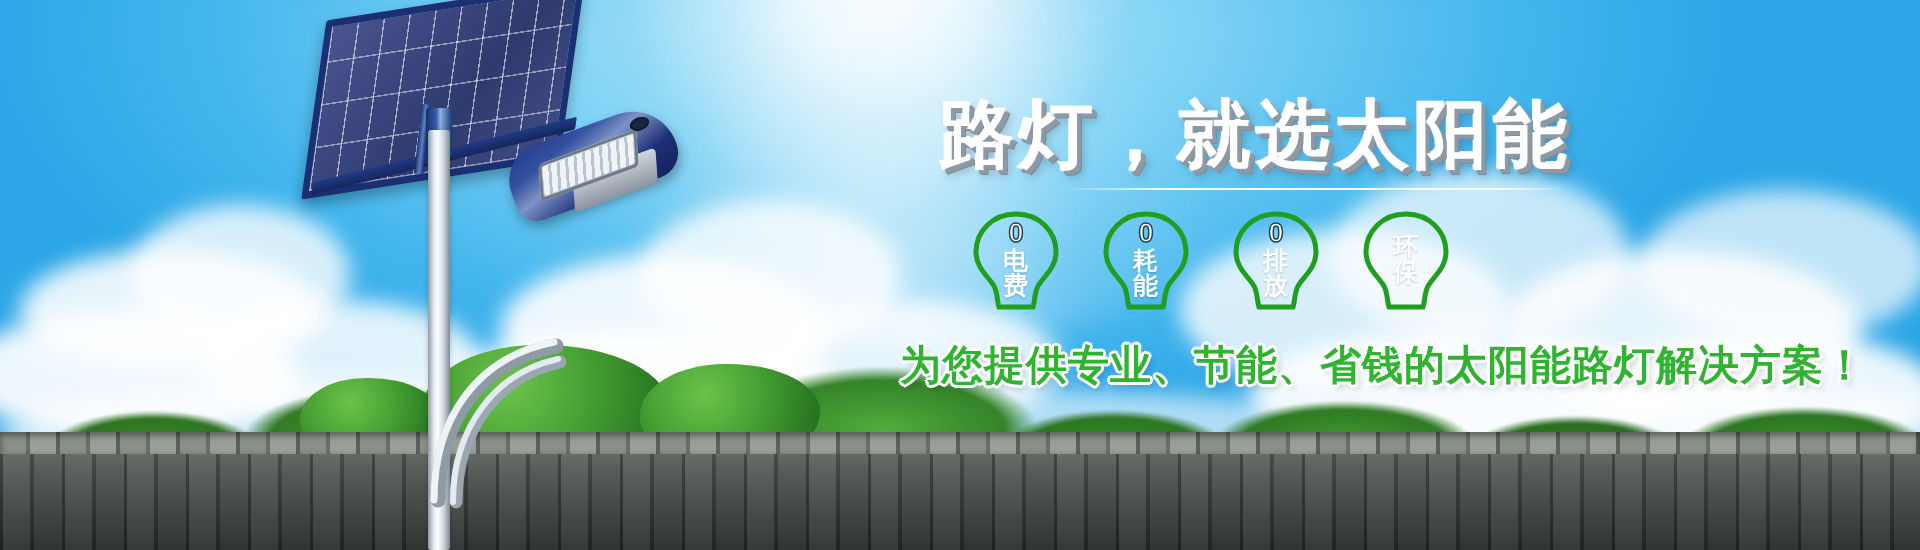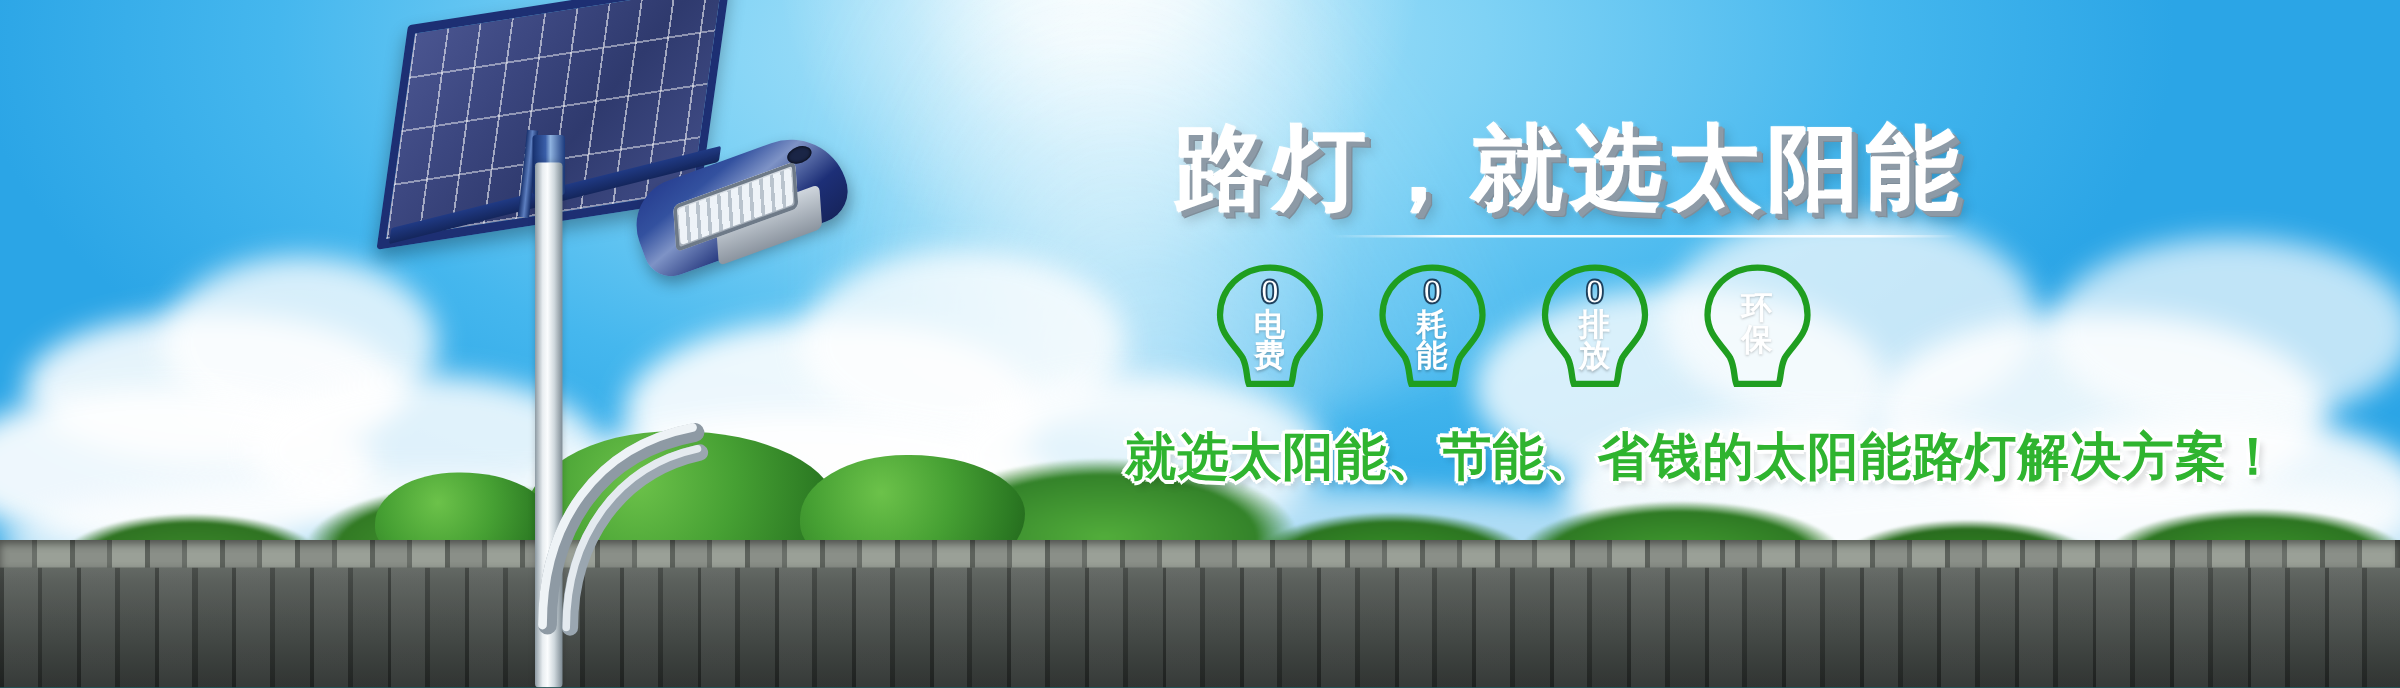--- a/index.html
+++ b/index.html
@@ -1,20 +1,20 @@
 <!DOCTYPE html>
 <html><head>
 <meta charset="utf-8">
 <style>
   html,body{margin:0;padding:0;background:#0a2a3a;}
   *{box-sizing:border-box;}
   #banner{
     position:relative;width:1920px;height:550px;overflow:hidden;
     font-family:"Liberation Sans","DejaVu Sans",sans-serif;
-    background:#14532d;
+    background:#000000;
   }
 
   
   .sky{position:absolute;inset:0;
     background:
       radial-gradient(circle 360px at 880px -40px, rgba(255,255,255,.98) 0%, rgba(255,255,255,.75) 22%, rgba(255,255,255,.30) 46%, rgba(255,255,255,0) 72%),
       radial-gradient(ellipse 1100px 520px at 860px 30px, #b8e8fb 0%, #7fd2f5 30%, #45b7ee 58%, #2ba5e6 80%),
       linear-gradient(180deg,#1f9fe2 0%,#35abe7 35%,#57bdee 65%,#86d2f3 100%);
   }
   .sunray{position:absolute;left:700px;top:-180px;width:420px;height:520px;
@@ -236,16 +236,16 @@
           <path d="M46 6 C 70 6, 86 24, 86 44 C 86 60, 74 68, 68 78 C 64 86, 65 94, 63 99 L 29 99 C 27 94, 28 86, 24 78 C 18 68, 6 60, 6 44 C 6 24, 22 6, 46 6 Z" fill="none" stroke="#1f9e20" stroke-width="5"></path>
         </svg>
         <div class="btxt">
           <span class="w">环</span>
           <span class="w">保</span>
         </div>
       </div>
 
     </div>
 
-    <div class="tagline">就选太阳能、节能、省钱的太阳能路灯解决方案！</div>
+    <div class="tagline">为您提供专业、节能、省钱的太阳能路灯解决方案！</div>
   </div>
 
 </div>
 
 </body></html>

